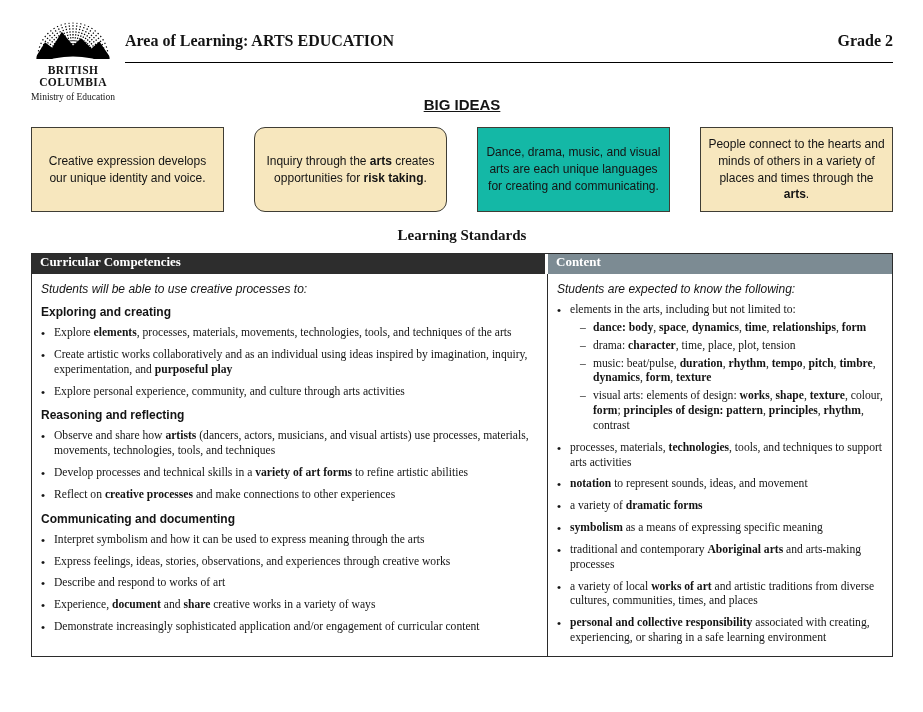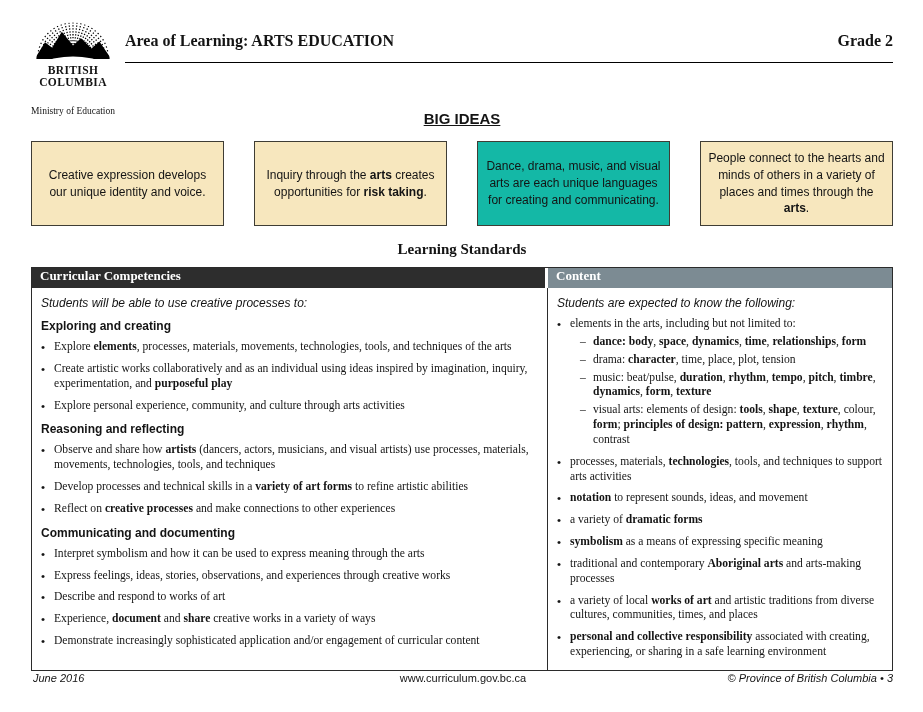--- a/index.html
+++ b/index.html
@@ -3,21 +3,21 @@
 <meta charset="utf-8">
 <style>
   html,body{margin:0;padding:0;background:#fff;}
   body{width:923px;height:712px;position:relative;font-family:"Liberation Sans",sans-serif;color:#141414;overflow:hidden;}
   .page{padding:8px 30px 0 31px;box-sizing:border-box;}
 
   
   .doc-header{display:flex;align-items:flex-start;}
   .logo{width:84px;flex:none;text-align:center;margin-top:2px;}
   .logo-org{font-family:"Liberation Serif",serif;font-weight:bold;font-size:11.5px;line-height:1.04;letter-spacing:.4px;margin-top:1px;}
-  .logo-ministry{font-family:"Liberation Serif",serif;font-size:9.5px;margin-top:17px;white-space:nowrap;}
+  .logo-ministry{font-family:"Liberation Serif",serif;font-size:9.5px;margin-top:3px;white-space:nowrap;}
   .title-block{flex:1;margin-left:10px;padding-top:24px;}
   .title-row{display:flex;justify-content:space-between;align-items:baseline;border-bottom:1.6px solid #000;padding-bottom:12px;}
   .doc-title,.grade{font-family:"Liberation Serif",serif;font-size:16px;font-weight:bold;margin:0;}
 
   
   .big-ideas-heading{text-align:center;font-weight:bold;font-size:15px;margin:-6px 0 14px;text-decoration:underline;}
   .big-ideas-row{display:flex;gap:30px;}
   .big-idea-box{flex:1;border:1.6px solid #3f3d35;padding:8px 7px;font-size:12px;line-height:1.4;text-align:center;display:flex;align-items:center;justify-content:center;min-height:50px;box-sizing:content-box;}
 
   
@@ -107,21 +107,21 @@
       </div>
     </div>
   </header>
 
   <section>
     <div class="big-ideas-heading">BIG IDEAS</div>
     <div class="big-ideas-row" id="big-ideas-row">
         <div class="big-idea-box" style="background-color: rgb(247, 231, 190); border-color: rgb(63, 61, 53);">
           <span>Creative expression develops our unique identity and voice.</span>
         </div>
-        <div class="big-idea-box" style="background-color: rgb(247, 231, 190); border-color: rgb(63, 61, 53);">
+        <div class="big-idea-box" style="background-color: rgb(247, 231, 190); border-color: rgb(63, 61, 53); border-radius: 11px;">
           <span>Inquiry through the <b>arts</b> creates opportunities for <b>risk taking</b>.</span>
         </div>
         <div class="big-idea-box" style="background-color: #14b8a6; border-color: rgb(63, 61, 53);">
           <span>Dance, drama, music, and visual arts are each unique languages for creating and communicating.</span>
         </div>
         <div class="big-idea-box" style="background-color: rgb(247, 231, 190); border-color: rgb(63, 61, 53);">
           <span>People connect to the hearts and minds of others in a variety of places and times through the <b>arts</b>.</span>
         </div>
       </div>
   </section>
@@ -205,21 +205,21 @@
                     <li>
                       <span class="marker">–</span>
                       <span class="li-text">drama: <b>character</b>, time, place, plot, tension</span>
                     </li>
                     <li>
                       <span class="marker">–</span>
                       <span class="li-text">music: beat/pulse, <b>duration</b>, <b>rhythm</b>, <b>tempo</b>, <b>pitch</b>, <b>timbre</b>, <b>dynamics</b>, <b>form</b>, <b>texture</b></span>
                     </li>
                     <li>
                       <span class="marker">–</span>
-                      <span class="li-text">visual arts: elements of design: <b>tools</b>, <b>shape</b>, <b>texture</b>, colour, <b>form</b>; <b>principles of design: pattern</b>, <b>expression</b>, <b>rhythm</b>, contrast</span>
+                      <span class="li-text">visual arts: elements of design: <b>works</b>, <b>shape</b>, <b>texture</b>, colour, <b>form</b>; <b>principles of design: pattern</b>, <b>principles</b>, <b>rhythm</b>, contrast</span>
                     </li>
                   </ul></span>
               </li>
               <li>
                 <span class="marker">•</span>
                 <span class="li-text">processes, materials, <b>technologies</b>, tools, and techniques to support arts activities</span>
               </li>
               <li>
                 <span class="marker">•</span>
                 <span class="li-text"><b>notation</b> to represent sounds, ideas, and movement</span>
@@ -243,23 +243,14 @@
               <li>
                 <span class="marker">•</span>
                 <span class="li-text"><b>personal and collective responsibility</b> associated with creating, experiencing, or sharing in a safe learning environment</span>
               </li>
             </ul>
         </div>
       </div>
     </div>
   </section>
 
-  <footer class="doc-footer">
-    <div class="f-left">June 2016</div>
-    <div class="f-center">www.curriculum.gov.bc.ca</div>
-    <div class="f-right">
-      <span>© Province of British Columbia</span>
-      <span> <span>•</span> </span>
-      <span>3</span>
-    </div>
-  </footer>
 
 </div>
 
 </body></html>

